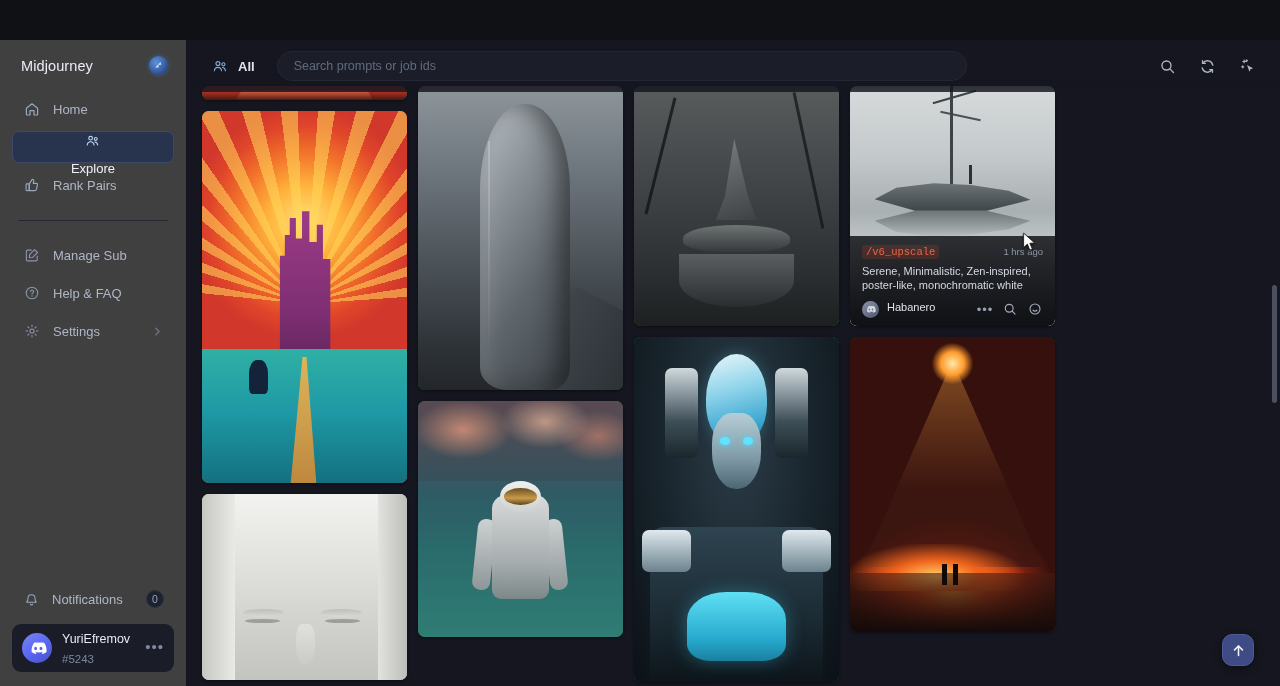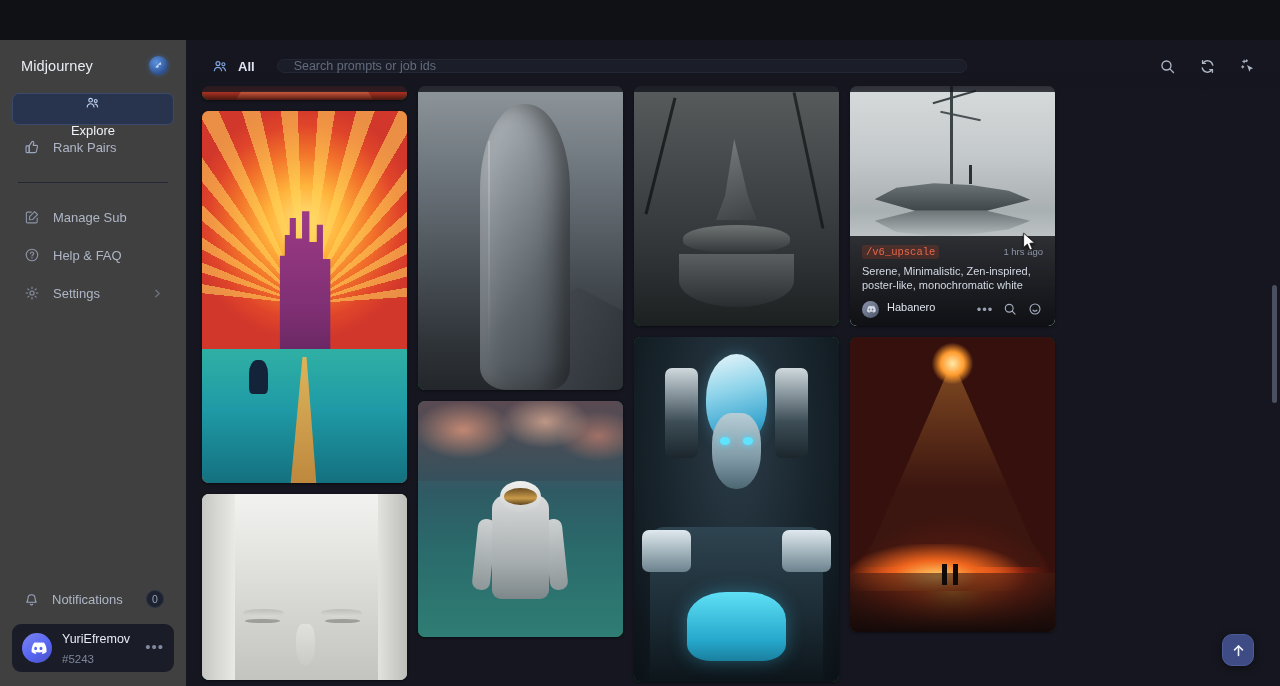--- a/index.html
+++ b/index.html
@@ -105,21 +105,21 @@
     background:linear-gradient(to bottom,#15161f 60%, rgba(21,22,31,.82));
   }
   .filter-pill {
     display:flex; align-items:center; gap:9px;
     padding:4px 8px; border-radius:8px; cursor:pointer; color:#dfe4ee;
   }
   .filter-pill svg { width:17px; height:17px; display:block; }
   .filter-pill .lbl { font-size:13px; font-weight:bold; }
 
   .searchbox {
-    flex:1; height:14px; border-radius:15px;
+    flex:1; height:30px; border-radius:15px;
     background:#1b1e29; border:1px solid #232734;
     display:flex; align-items:center; padding:0 16px;
     max-width:690px;
   }
   .searchbox input {
     flex:1; background:transparent; border:0; outline:0;
     color:#d6dbe6; font-size:12.5px; font-family:inherit;
   }
   .searchbox input::placeholder { color:#626a7c; }
 
@@ -475,20 +475,28 @@
     <div class="brand">
       <span class="brand-title">Midjourney</span>
       <span class="brand-badge">
         <svg viewBox="0 0 16 16" fill="none">
             <path d="M3 11 L11 3 L12 7 L8 7 L8 11 Z" fill="#cfe2ff"></path>
           </svg>
       </span>
     </div>
 
     <nav class="nav-group">
+      <div class="nav-item">
+        <span class="ico">
+          <svg viewBox="0 0 20 20" fill="none" stroke="#9aa6bd" stroke-width="1.5" stroke-linejoin="round">
+            <path d="M3 9l7-5.5L17 9v7.5a1 1 0 0 1-1 1h-3.5V12h-5v5.5H4a1 1 0 0 1-1-1z"></path>
+          </svg>
+        </span>
+        <span class="lbl">Home</span>
+      </div>
 
       <div class="nav-item active">
         <span class="ico">
           <svg viewBox="0 0 20 20" fill="none" stroke="#bcd2f2" stroke-width="1.4">
             <circle cx="7" cy="6.5" r="2.3"></circle>
               <circle cx="13.4" cy="7.4" r="1.8"></circle>
             <path d="M2.8 15c.3-2.6 2-4 4.2-4s3.9 1.4 4.2 4" stroke-linecap="round"></path>
             <path d="M12.4 11.2c1.9.1 3.1 1.4 3.4 3.8" stroke-linecap="round"></path>
           </svg>
         </span>

